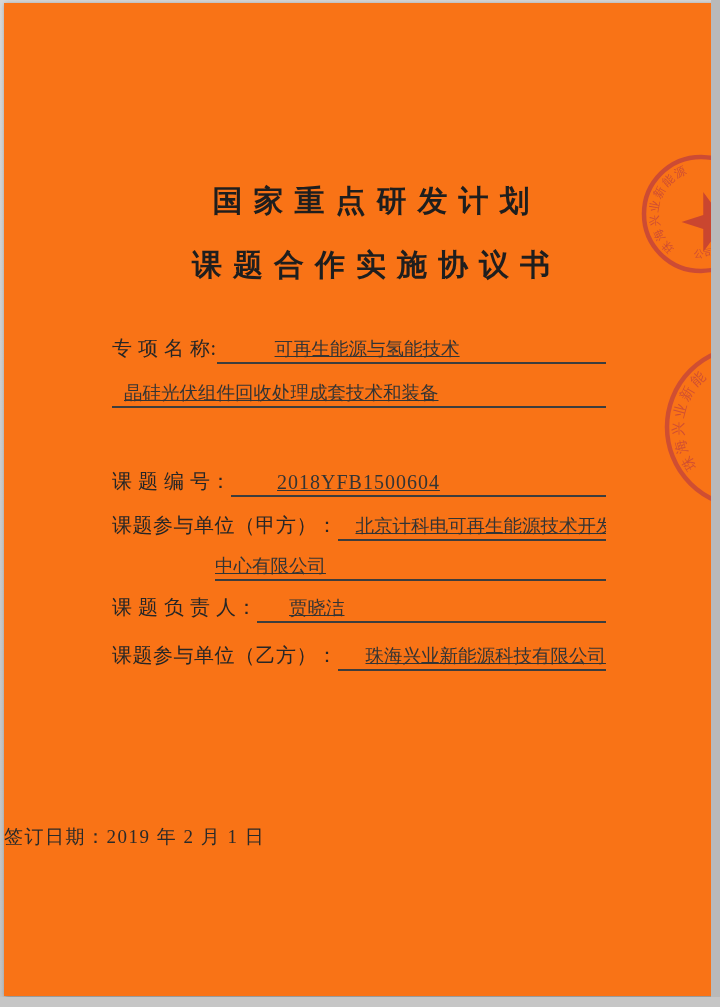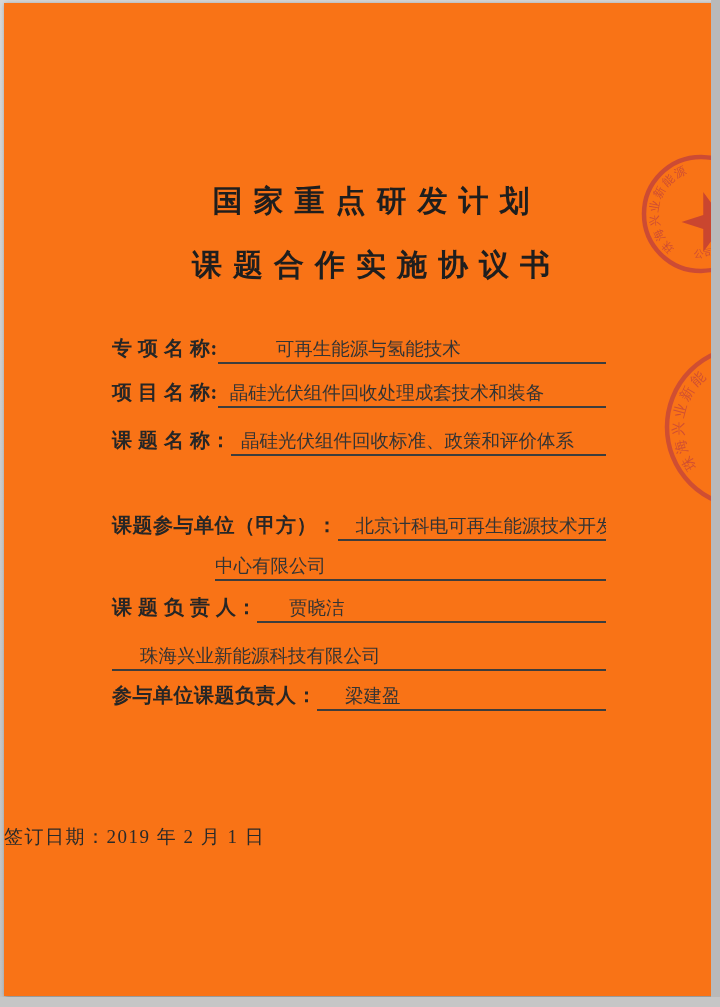--- a/index.html
+++ b/index.html
@@ -23,27 +23,27 @@
     letter-spacing:11px;padding-left:11px;box-sizing:border-box;
     white-space:nowrap;
   }
   .title.l1{top:178px;}
   .title.l2{top:242px;}
   .row{
     position:absolute;left:108px;right:132px;height:27px;
     display:flex;align-items:flex-end;white-space:pre;
   }
   .lbl{
-    font-weight:700;font-size:20px;color:#262626;
+    font-weight:400;font-size:20px;color:#262626;
     padding-bottom:2px;flex:0 0 auto;letter-spacing:.5px;
   }
   .line{
     flex:1 1 auto;border-bottom:2px solid #3d3d3d;
     font-size:18.5px;color:#343434;overflow:hidden;
-    padding-bottom:1px;white-space:nowrap;
+    padding-bottom:1px;white-space:nowrap;text-decoration:underline;
   }
   .row.r0{top:334px}.row.r1{top:378px}.row.r2{top:426px}.row.r3{top:467px}
   .row.r4{top:511px}.row.r4b{top:551px;left:211px}.row.r5{top:593px}
   .row.r6{top:641px}.row.r7{top:681px}
   .v-p58{padding-left:58px}.v-p12{padding-left:12px}.v-p10{padding-left:10px}
   .v-p46{padding-left:46px;letter-spacing:1px;font-size:20px}
   .v-p18{padding-left:18px}.v-p0{padding-left:0}
   .v-p32{padding-left:32px}.v-p28{padding-left:28px}
   .sign-date{
     position:absolute;top:821px;left:0;width:100%;text-align:left;
@@ -60,46 +60,43 @@
 <div class="page">
 
   <div class="title l1">国家重点研发计划</div>
   <div class="title l2">课题合作实施协议书</div>
 
   <div class="row r0">
     <span class="lbl">专 项 名 称:</span><span class="line"><span class="v-p58">可再生能源与氢能技术</span></span>
   </div>
 
   <div class="row r1">
-    <span class="lbl">项 目 名 称:</span><span class="line"><span class="v-p12">晶硅光伏组件回收处理成套技术和装备</span></span>
+    <span class="line"><span class="v-p12">晶硅光伏组件回收处理成套技术和装备</span></span>
   </div>
 
-  <div class="row r2">
-    <span class="lbl">课 题 名 称：</span><span class="line"><span class="v-p10">晶硅光伏组件回收标准、政策和评价体系</span></span>
+
+  <div class="row r3">
+    <span class="lbl">课 题 编 号：</span><span class="line"><span class="v-p46">2018YFB1500604</span></span>
   </div>
-
 
   <div class="row r4">
     <span class="lbl">课题参与单位（甲方）：</span><span class="line"><span class="v-p18">北京计科电可再生能源技术开发</span></span>
   </div>
   <div class="row r5">
     <span class="lbl">课 题 负 责 人：</span><span class="line"><span class="v-p32">贾晓洁</span></span>
   </div>
 
   <div class="row r4b">
     <span class="line"><span class="v-p0">中心有限公司</span></span>
   </div>
 
   <div class="row r6">
-    <span class="line"><span class="v-p28">珠海兴业新能源科技有限公司</span></span>
+    <span class="lbl">课题参与单位（乙方）：</span><span class="line"><span class="v-p28">珠海兴业新能源科技有限公司</span></span>
   </div>
 
-  <div class="row r7">
-    <span class="lbl">参与单位课题负责人：</span><span class="line"><span class="v-p28">梁建盈</span></span>
-  </div>
 
   <div class="sign-date">签订日期：2019 年 2 月 1 日</div>
 
   <svg class="seal s1" width="170" height="170" viewBox="0 0 170 170">
     <g opacity="0.78">
       <circle cx="75" cy="76" r="57" fill="none" stroke="#c0413d" stroke-width="4.5"></circle>
       <path d="M0,-30 L6.73,-9.27 L28.53,-9.27 L10.9,3.54 L17.63,24.27 L0,11.46 L-17.63,24.27 L-10.9,3.54 L-28.53,-9.27 L-6.73,-9.27 Z" transform="translate(87,84) rotate(-90) scale(1.05)" fill="#bd3a36"></path>
       <defs>
         <path id="s1arc" d="M50.3,111.2 A43,43 0 0 1 56.8,37.0" fill="none"></path>
         <path id="s1bot" d="M63.9,117.5 A43,43 0 0 0 86.1,117.5" fill="none"></path>

